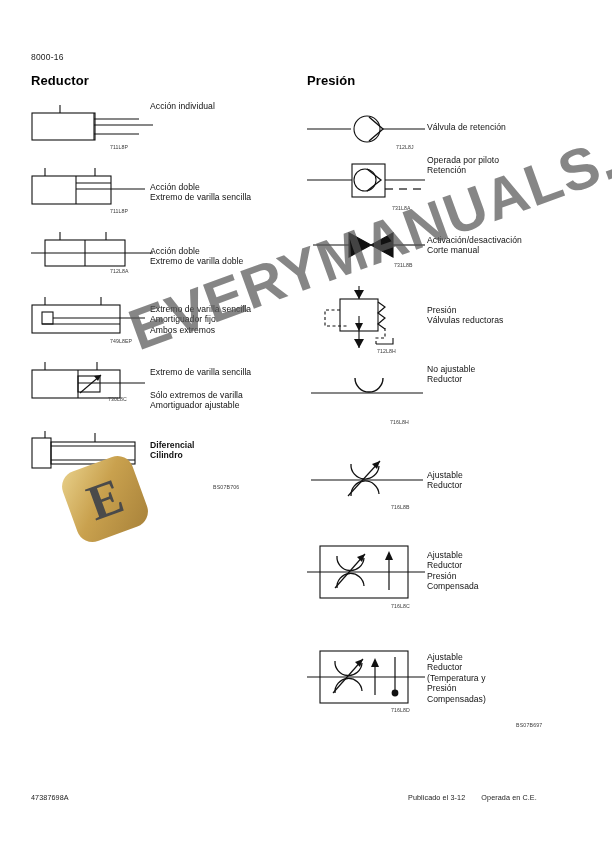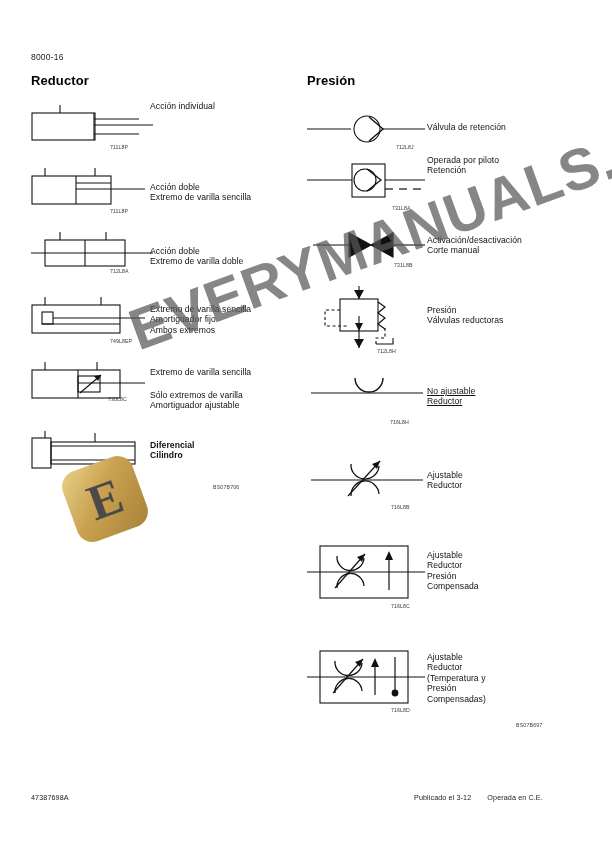--- a/index.html
+++ b/index.html
@@ -291,21 +291,21 @@
   <div class="code" style="left:377px; top:348px;">712L8H</div>
 
   <div class="sym" style="left:307px; top:370px;">
     <svg width="120" height="34" viewBox="0 0 120 34">
       <g stroke="#111" stroke-width="1.1" fill="none">
         <line x1="4" y1="23" x2="116" y2="23"></line>
         <path d="M48 8 A 14 14 0 0 0 76 8" stroke-width="1.4"></path>
       </g>
     </svg>
   </div>
-  <div class="label" style="left:427px; top:386px;text-decoration:underline;">No ajustable
+  <div class="label" style="left:427px; top:364px;">No ajustable
 Reductor</div>
   <div class="code" style="left:390px; top:419px;">716L8H</div>
 
   <div class="sym" style="left:307px; top:456px;">
     <svg width="120" height="46" viewBox="0 0 120 46">
       <g stroke="#111" stroke-width="1.1" fill="none">
         <line x1="4" y1="24" x2="116" y2="24"></line>
         <path d="M44 8 A 14 14 0 0 0 72 10" stroke-width="1.3"></path>
         <path d="M44 40 A 14 14 0 0 1 72 38" stroke-width="1.3"></path>
         <line x1="41" y1="40" x2="73" y2="5" stroke-width="1.2"></line>
@@ -362,17 +362,17 @@
 
   <div class="drawing-no" style="left:516px; top:722px;">BS07B697</div>
 
   <div class="wm-logo">
     <div class="wm-logo-e">E</div>
   </div>
   <div class="wm-text">EVERYMANUALS.COM</div>
 
   <div class="footer-left">47387698A</div>
   <div class="footer-right">
-    <span style="margin-left:6px;">Publicado el 3-12</span>
+    <span style="margin-left:0;">Publicado el 3-12</span>
     <span>Operada en C.E.</span>
   </div>
 
 </div>
 
 </body></html>

